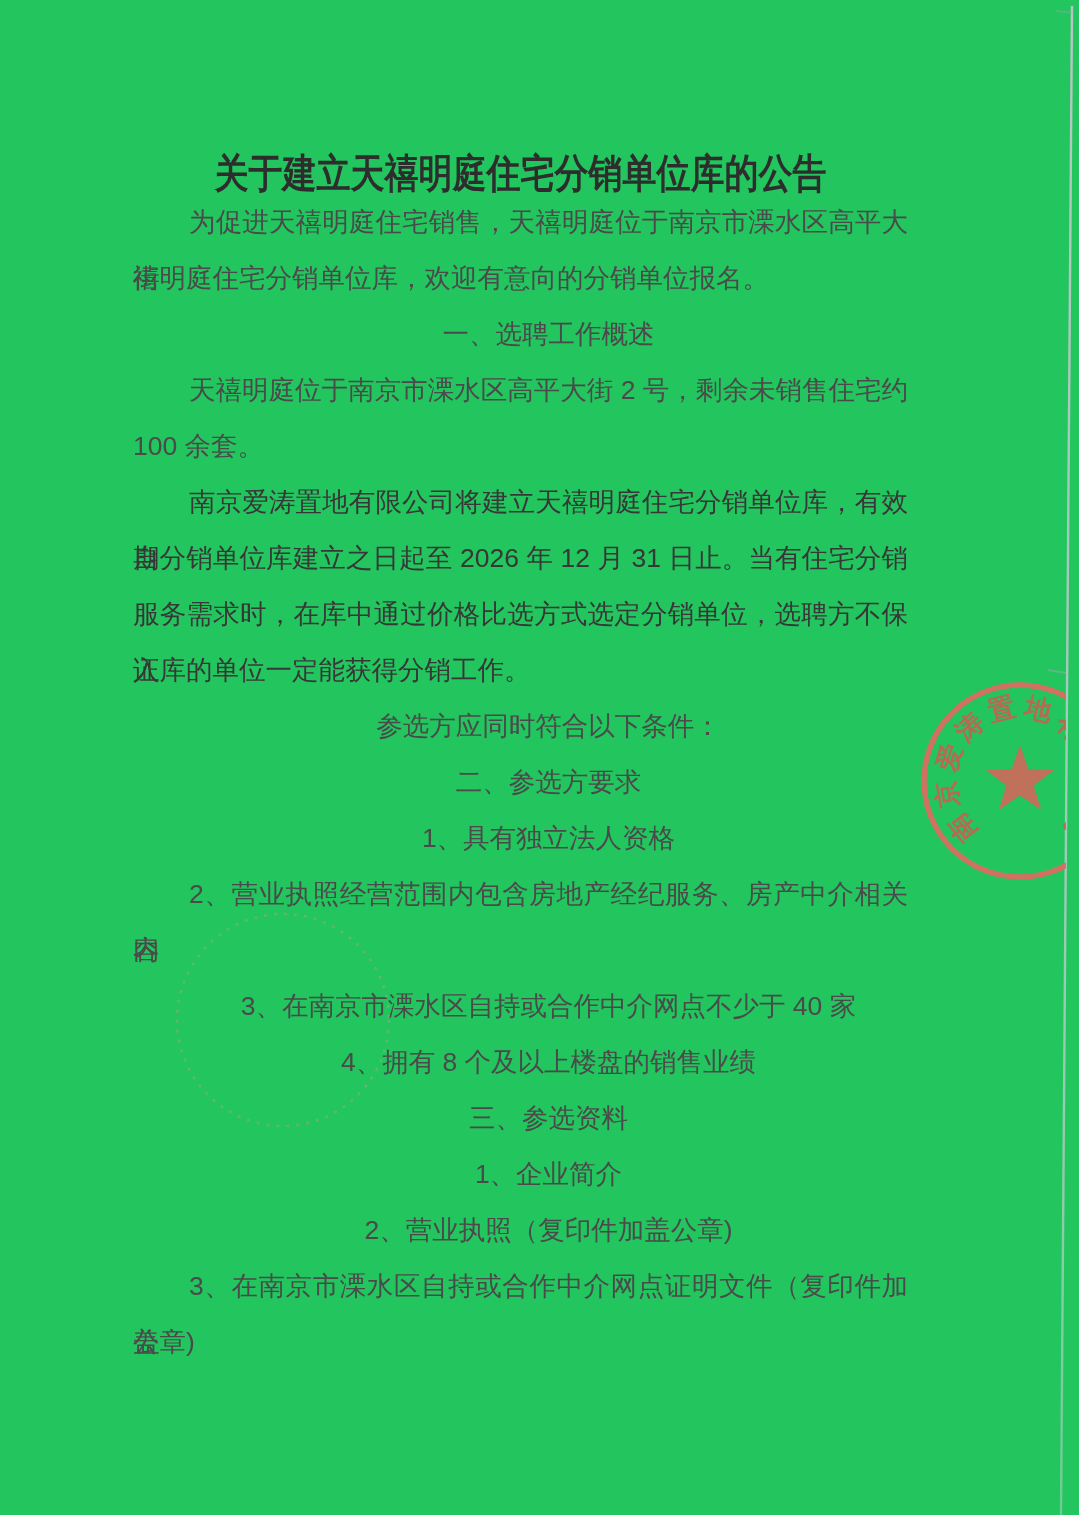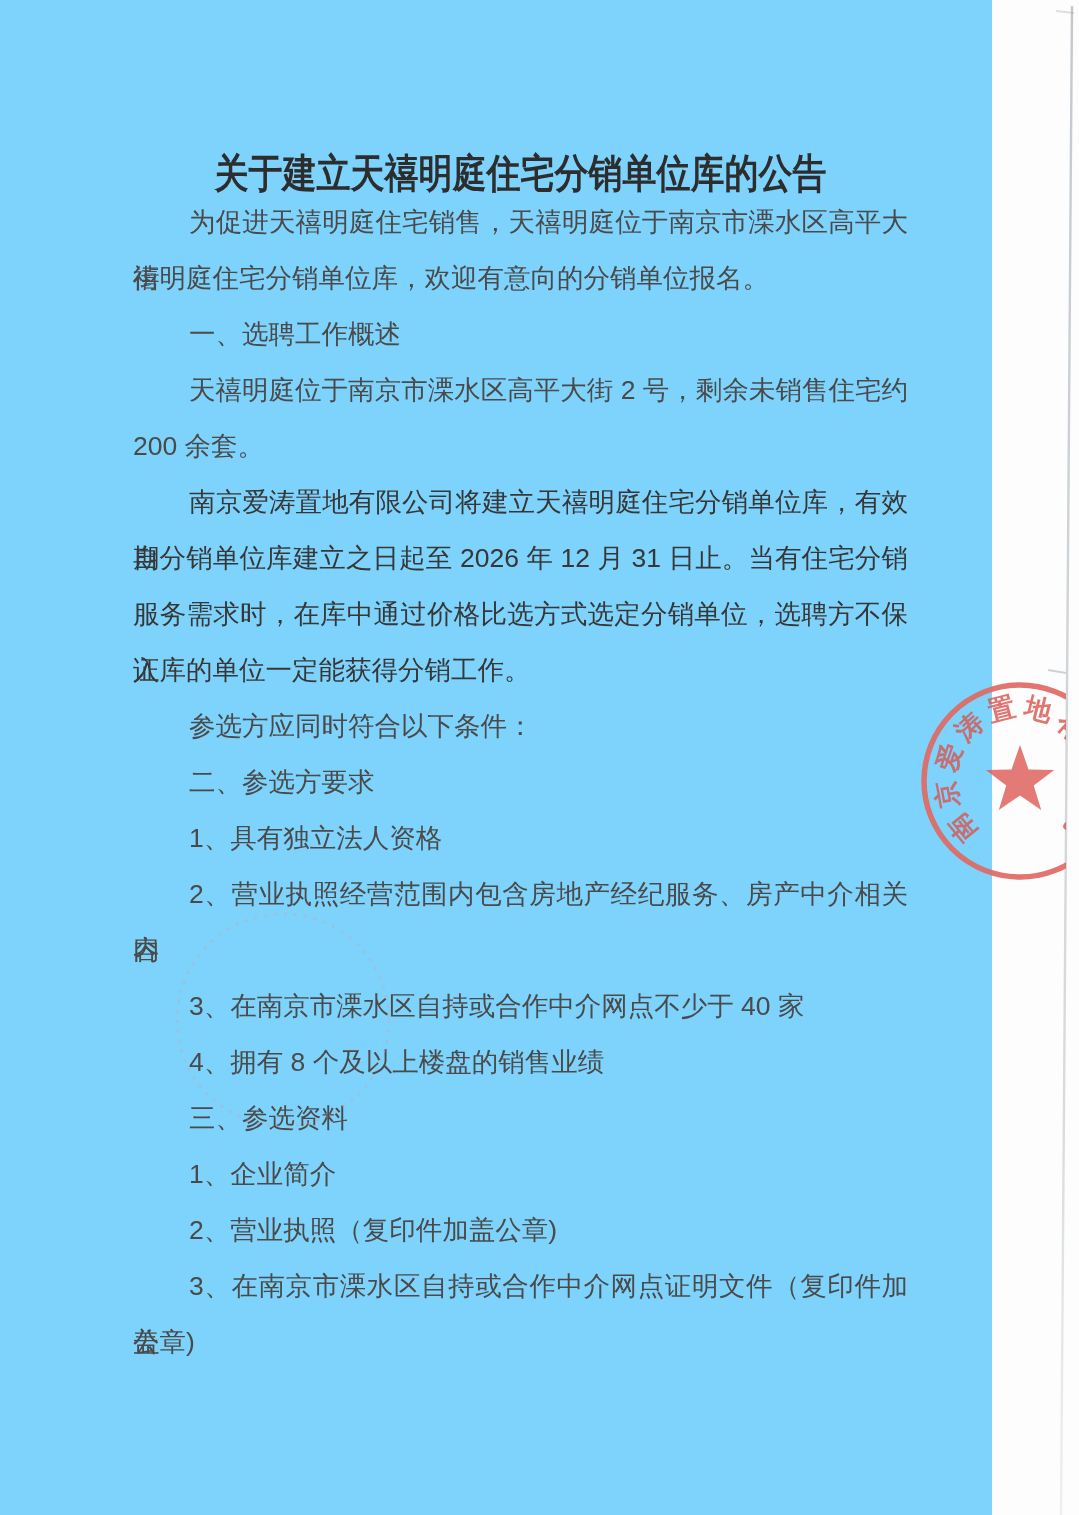--- a/index.html
+++ b/index.html
@@ -4,22 +4,22 @@
 <style>
   html, body { margin: 0; padding: 0; }
   body {
     width: 1079px; height: 1515px;
     background: #fdfdfd;
     font-family: "Liberation Sans", sans-serif;
     overflow: hidden;
   }
   .page {
     position: relative;
-    width: 992px; height: 1515px;
-    background: #7dd3fc;
+    width: 1079px; height: 1515px;
+    background: #22c55e;
   }
   .doc-title {
     position: absolute;
     top: 146px; left: 133px; width: 775px;
     text-align: center;
     font-size: 40px;
     font-weight: 900;
     color: #2d2d2d;
     letter-spacing: 0px;
     transform: scaleX(.85);
@@ -30,21 +30,21 @@
     position: absolute;
     top: 194px; left: 133px; width: 775px;
     font-size: 26.5px;
     color: #4a4a4a;
   }
   .ln {
     height: 56px;
     line-height: 56px;
     overflow: visible;
   }
-  .ln.indent { text-indent: 56px; }
+  .ln.indent { text-indent: 56px; text-align: center; }
   .ln.bold { font-weight: 400; color: #373737; }
   .ln.fill { text-align: justify; text-align-last: justify; }
   .overlay {
     position: absolute;
     top: 0; left: 0;
     pointer-events: none;
   }
   .seal-char {
     font-family: "Liberation Serif", serif;
     font-size: 27px;
@@ -59,21 +59,21 @@
 
 <div class="page">
 
   <div class="doc-title">关于建立天禧明庭住宅分销单位库的公告</div>
 
   <div class="doc-body">
     <div class="ln indent fill">为促进天禧明庭住宅销售，天禧明庭位于南京市溧水区高平大街</div>
     <div class="ln">禧明庭住宅分销单位库，欢迎有意向的分销单位报名。</div>
     <div class="ln indent">一、选聘工作概述</div>
     <div class="ln indent fill">天禧明庭位于南京市溧水区高平大街 2 号，剩余未销售住宅约</div>
-    <div class="ln">200 余套。</div>
+    <div class="ln">100 余套。</div>
     <div class="ln indent bold fill">南京爱涛置地有限公司将建立天禧明庭住宅分销单位库，有效期</div>
     <div class="ln bold fill">自分销单位库建立之日起至 2026 年 12 月 31 日止。当有住宅分销</div>
     <div class="ln bold fill">服务需求时，在库中通过价格比选方式选定分销单位，选聘方不保证</div>
     <div class="ln bold">入库的单位一定能获得分销工作。</div>
     <div class="ln indent">参选方应同时符合以下条件：</div>
     <div class="ln indent">二、参选方要求</div>
     <div class="ln indent">1、具有独立法人资格</div>
     <div class="ln indent fill">2、营业执照经营范围内包含房地产经纪服务、房产中介相关内</div>
     <div class="ln">容</div>
     <div class="ln indent">3、在南京市溧水区自持或合作中介网点不少于 40 家</div>

